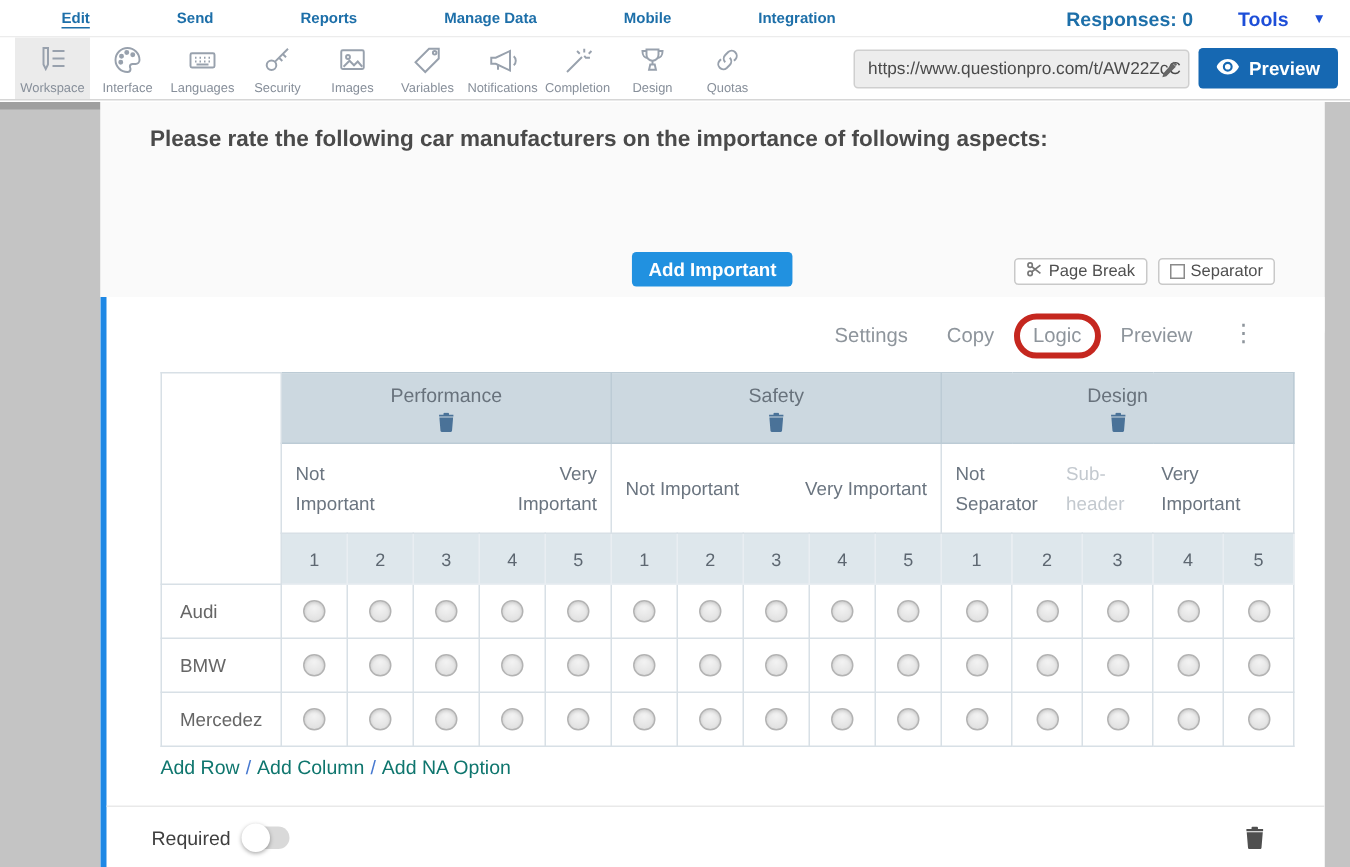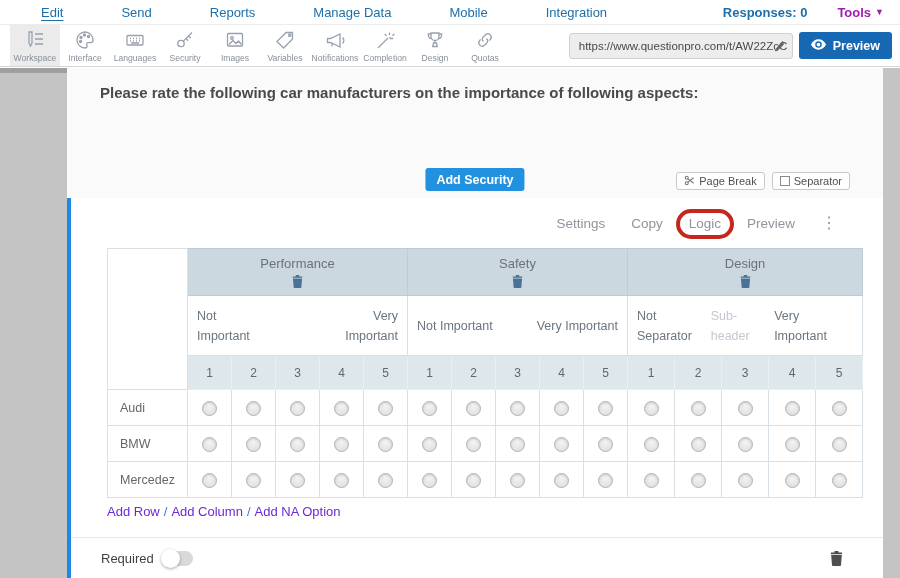--- a/index.html
+++ b/index.html
@@ -4,25 +4,25 @@
 <style>
   html,body{margin:0;padding:0;}
   body{
     width:900px;height:578px;position:relative;overflow:hidden;
     font-family:"Liberation Sans",sans-serif;background:#fff;
   }
   
   .menubar{position:absolute;top:0;left:0;right:0;height:25px;background:#fff;
     border-bottom:1px solid #ececec;display:flex;align-items:center;
     padding:0 16px 0 13px;box-sizing:border-box;gap:30px;}
-  .menu-item{font-size:13px;font-weight:normal;color:#1d6fa9;cursor:pointer;white-space:nowrap;padding-left:28px;}
+  .menu-item{font-size:10px;font-weight:bold;color:#1d6fa9;cursor:pointer;white-space:nowrap;padding-left:28px;}
   .menu-item.active{text-decoration:underline;text-underline-offset:3px;}
   .menu-spacer{flex:1;}
   .responses{font-size:13px;font-weight:bold;color:#1d6fa9;}
-  .tools{font-size:13px;font-weight:bold;color:#a21caf;cursor:pointer;display:flex;align-items:center;gap:4px;}
+  .tools{font-size:13px;font-weight:bold;color:#1d4ed8;cursor:pointer;display:flex;align-items:center;gap:16px;}
   .caret{font-size:9px;line-height:1;}
   
   .toolbar{position:absolute;top:25px;left:0;right:0;height:42px;background:#fff;
     border-bottom:1px solid #d6d6d6;display:flex;align-items:stretch;
     padding-left:10px;box-sizing:border-box;}
   .tool{width:50px;display:flex;flex-direction:column;align-items:center;justify-content:center;
     gap:2px;color:#878f9a;font-size:8.6px;cursor:pointer;}
   .tool.active{background:#ebebeb;}
   .tool svg{display:block;}
   .toolbar-right{margin-left:auto;display:flex;align-items:center;gap:6px;padding-right:8px;}
@@ -72,21 +72,21 @@
   .sl,.sr{cursor:text;}
   .num{height:34px;background:#dee7ec;text-align:center;font-size:12px;color:#5d6771;
     border-color:#e9eef2 !important;}
   .rlabel{padding-left:12px !important;font-size:12.5px;color:#666;height:36px;cursor:text;}
   .rcell{text-align:center;height:36px;vertical-align:middle;}
   .radio{display:inline-block;width:13px;height:13px;border-radius:50%;border:1px solid #b3b3b3;
     background:radial-gradient(circle at 50% 35%,#f3f3f3,#dcdcdc);
     box-shadow:inset 0 1px 2px rgba(0,0,0,.12);vertical-align:middle;cursor:pointer;}
   
   .links{position:absolute;left:36px;top:306px;font-size:13px;}
-  .links a{color:#6d28d9;text-decoration:none;cursor:pointer;margin-top:45px;}
+  .links a{color:#0f766e;text-decoration:none;cursor:pointer;margin-top:45px;}
   .lsep{color:#4678d0;margin:0 4px;}
   .footer{position:absolute;left:0;right:0;top:339px;bottom:0;border-top:1px solid #e9e9e9;
     display:flex;align-items:center;padding:0 40px 0 30px;box-sizing:border-box;}
   .req-label{font-size:13px;color:#3f3f3f;margin-right:9px;}
   .toggle{position:relative;width:30px;height:15px;background:#d9d9d9;border-radius:8px;cursor:pointer;}
   .knob{position:absolute;left:-2px;top:-2px;width:19px;height:19px;border-radius:50%;background:#fff;
     box-shadow:0 1px 3px rgba(0,0,0,.35);}
   .footer-spacer{flex:1;}
   .trash-footer{line-height:0;cursor:pointer;}
 </style>
@@ -219,21 +219,21 @@
     </button>
   </div>
 </div>
 
 <div class="page">
   <div class="notch"></div>
   <div class="content">
 
     <div class="qpanel">
       <div class="qtext">Please rate the following car manufacturers on the importance of following aspects:</div>
-      <button class="add-q">Add Security</button>
+      <button class="add-q">Add Important</button>
       <div class="pb-sep">
         <div class="mini-btn">
           <span><svg width="11" height="11" viewBox="0 0 12 12" fill="none" stroke="#777" stroke-width="1.2">
                 <circle cx="3" cy="3" r="1.6"></circle>
                 <circle cx="3" cy="9" r="1.6"></circle>
                 <path d="M4.3 4.2L10.5 9M4.3 7.8L10.5 3"></path>
               </svg></span>
           <span>Page Break</span>
         </div>
         <div class="mini-btn">

